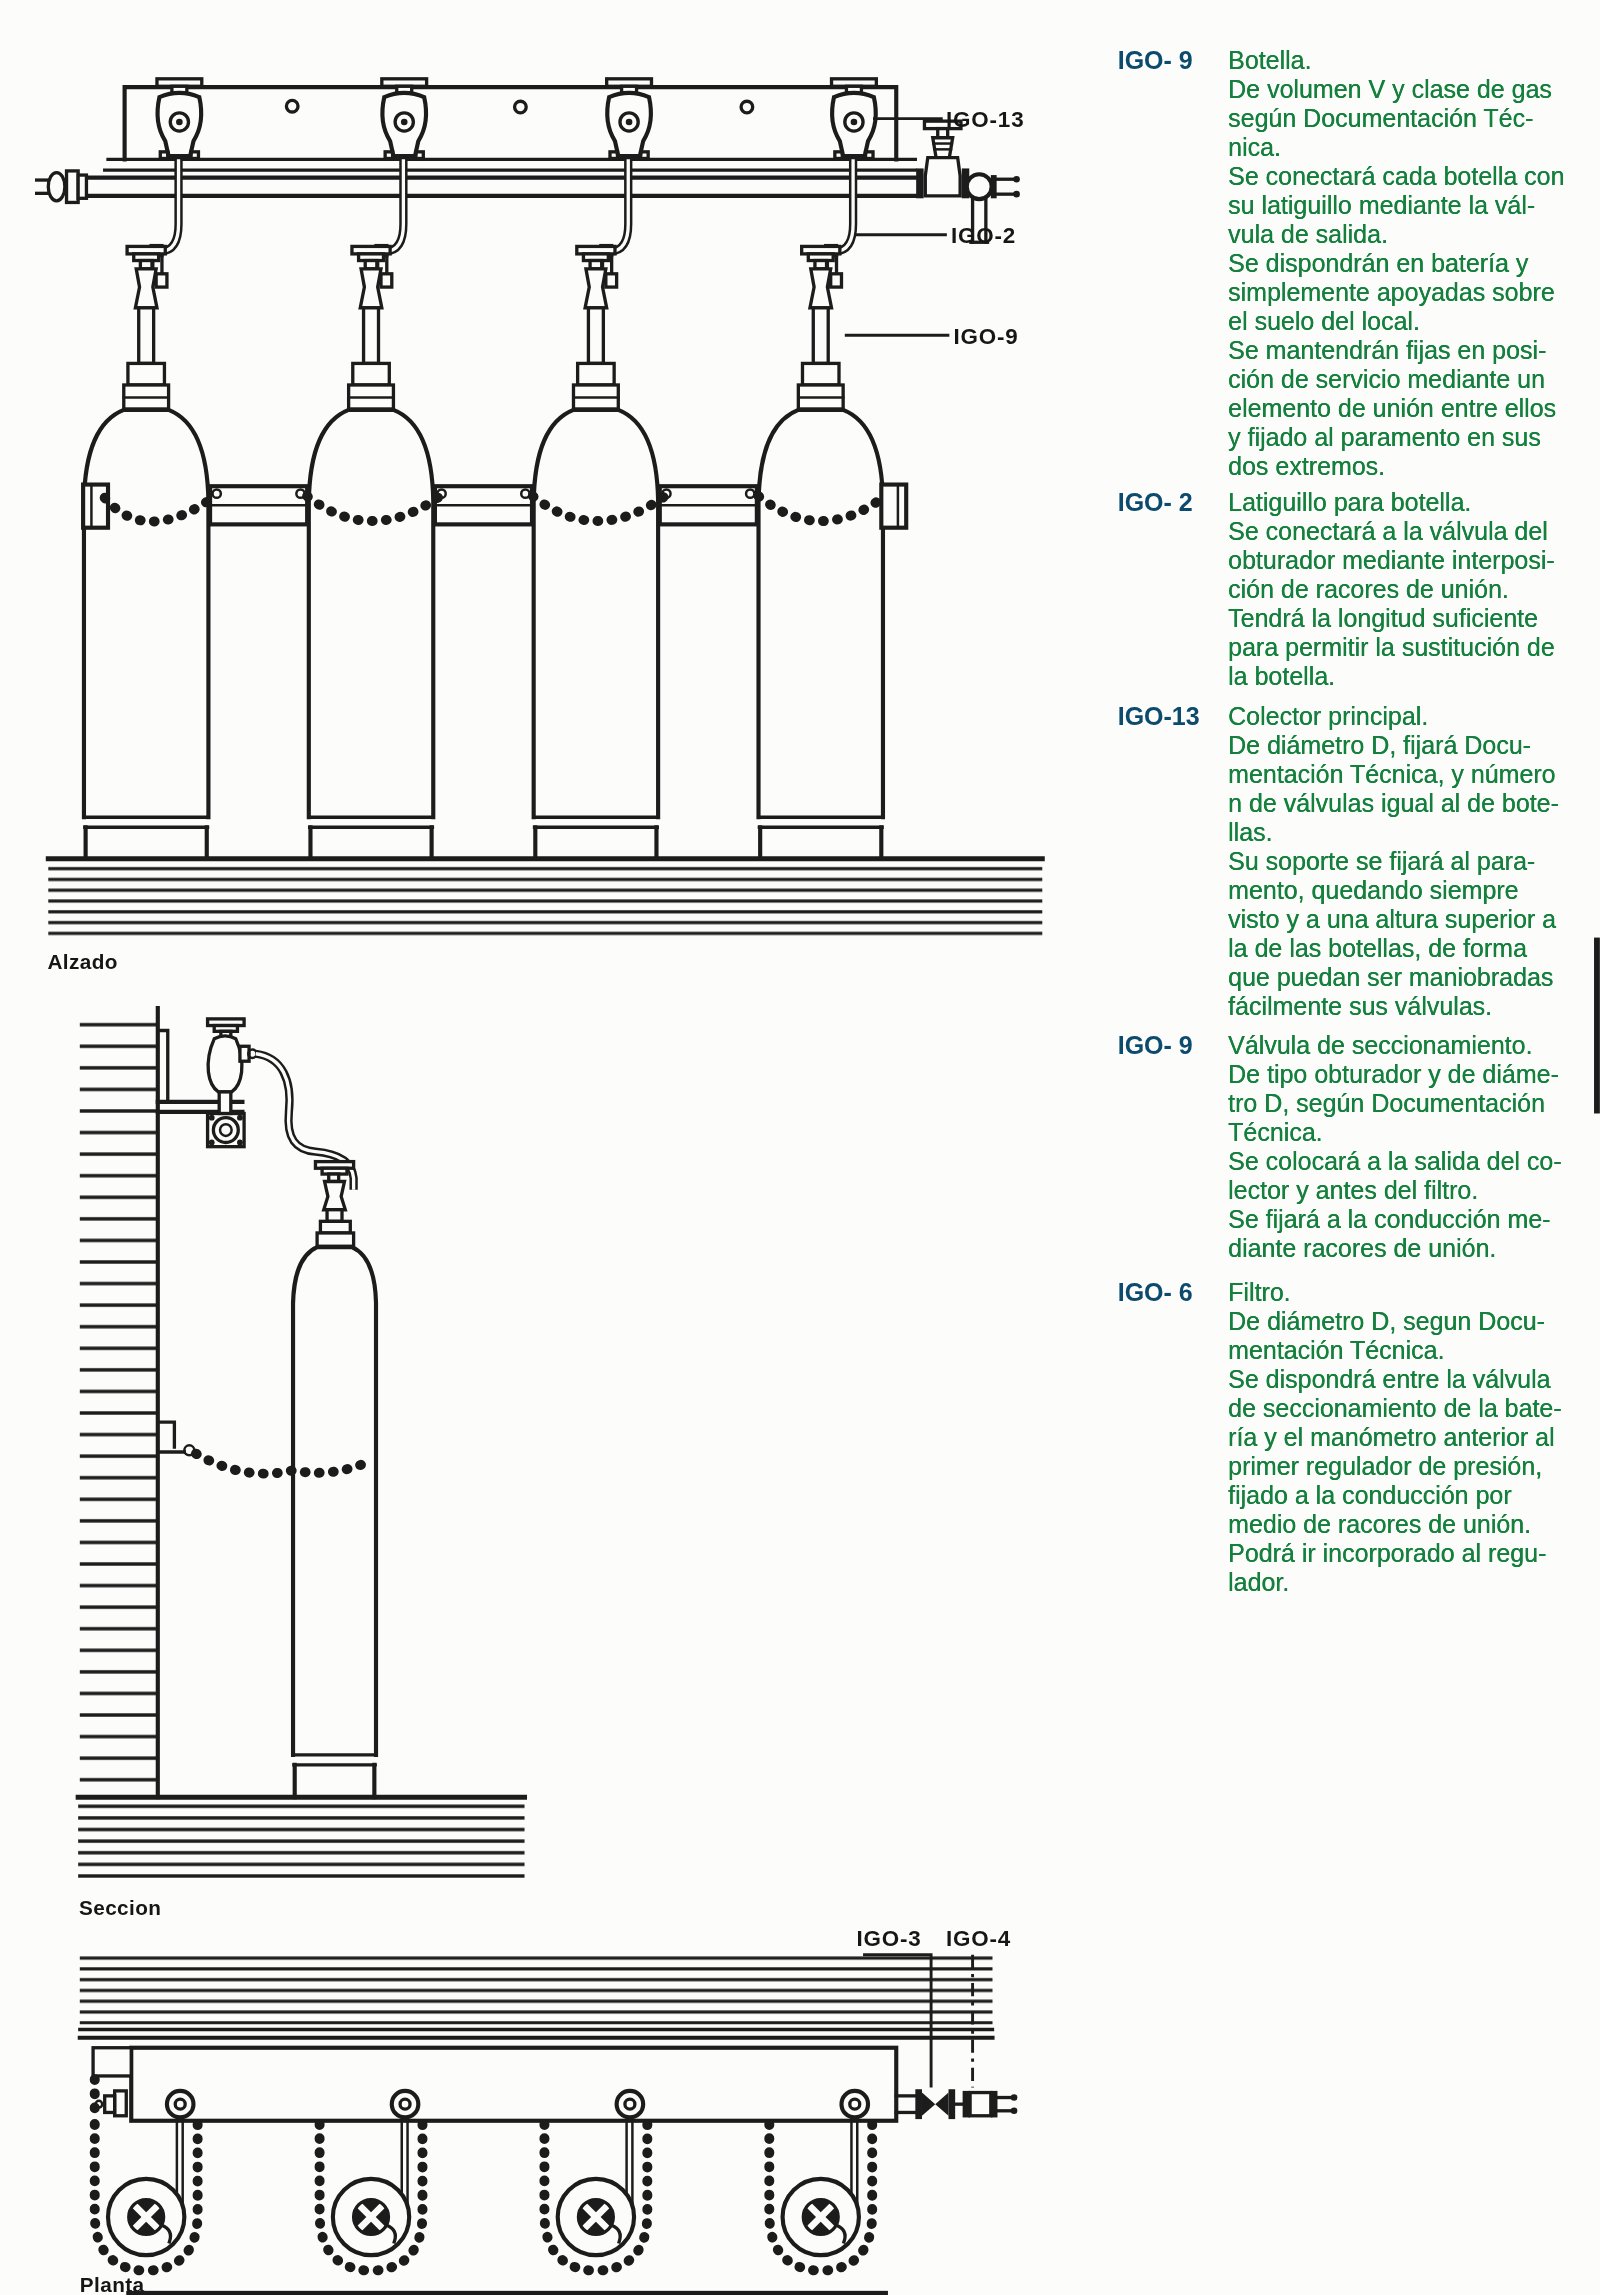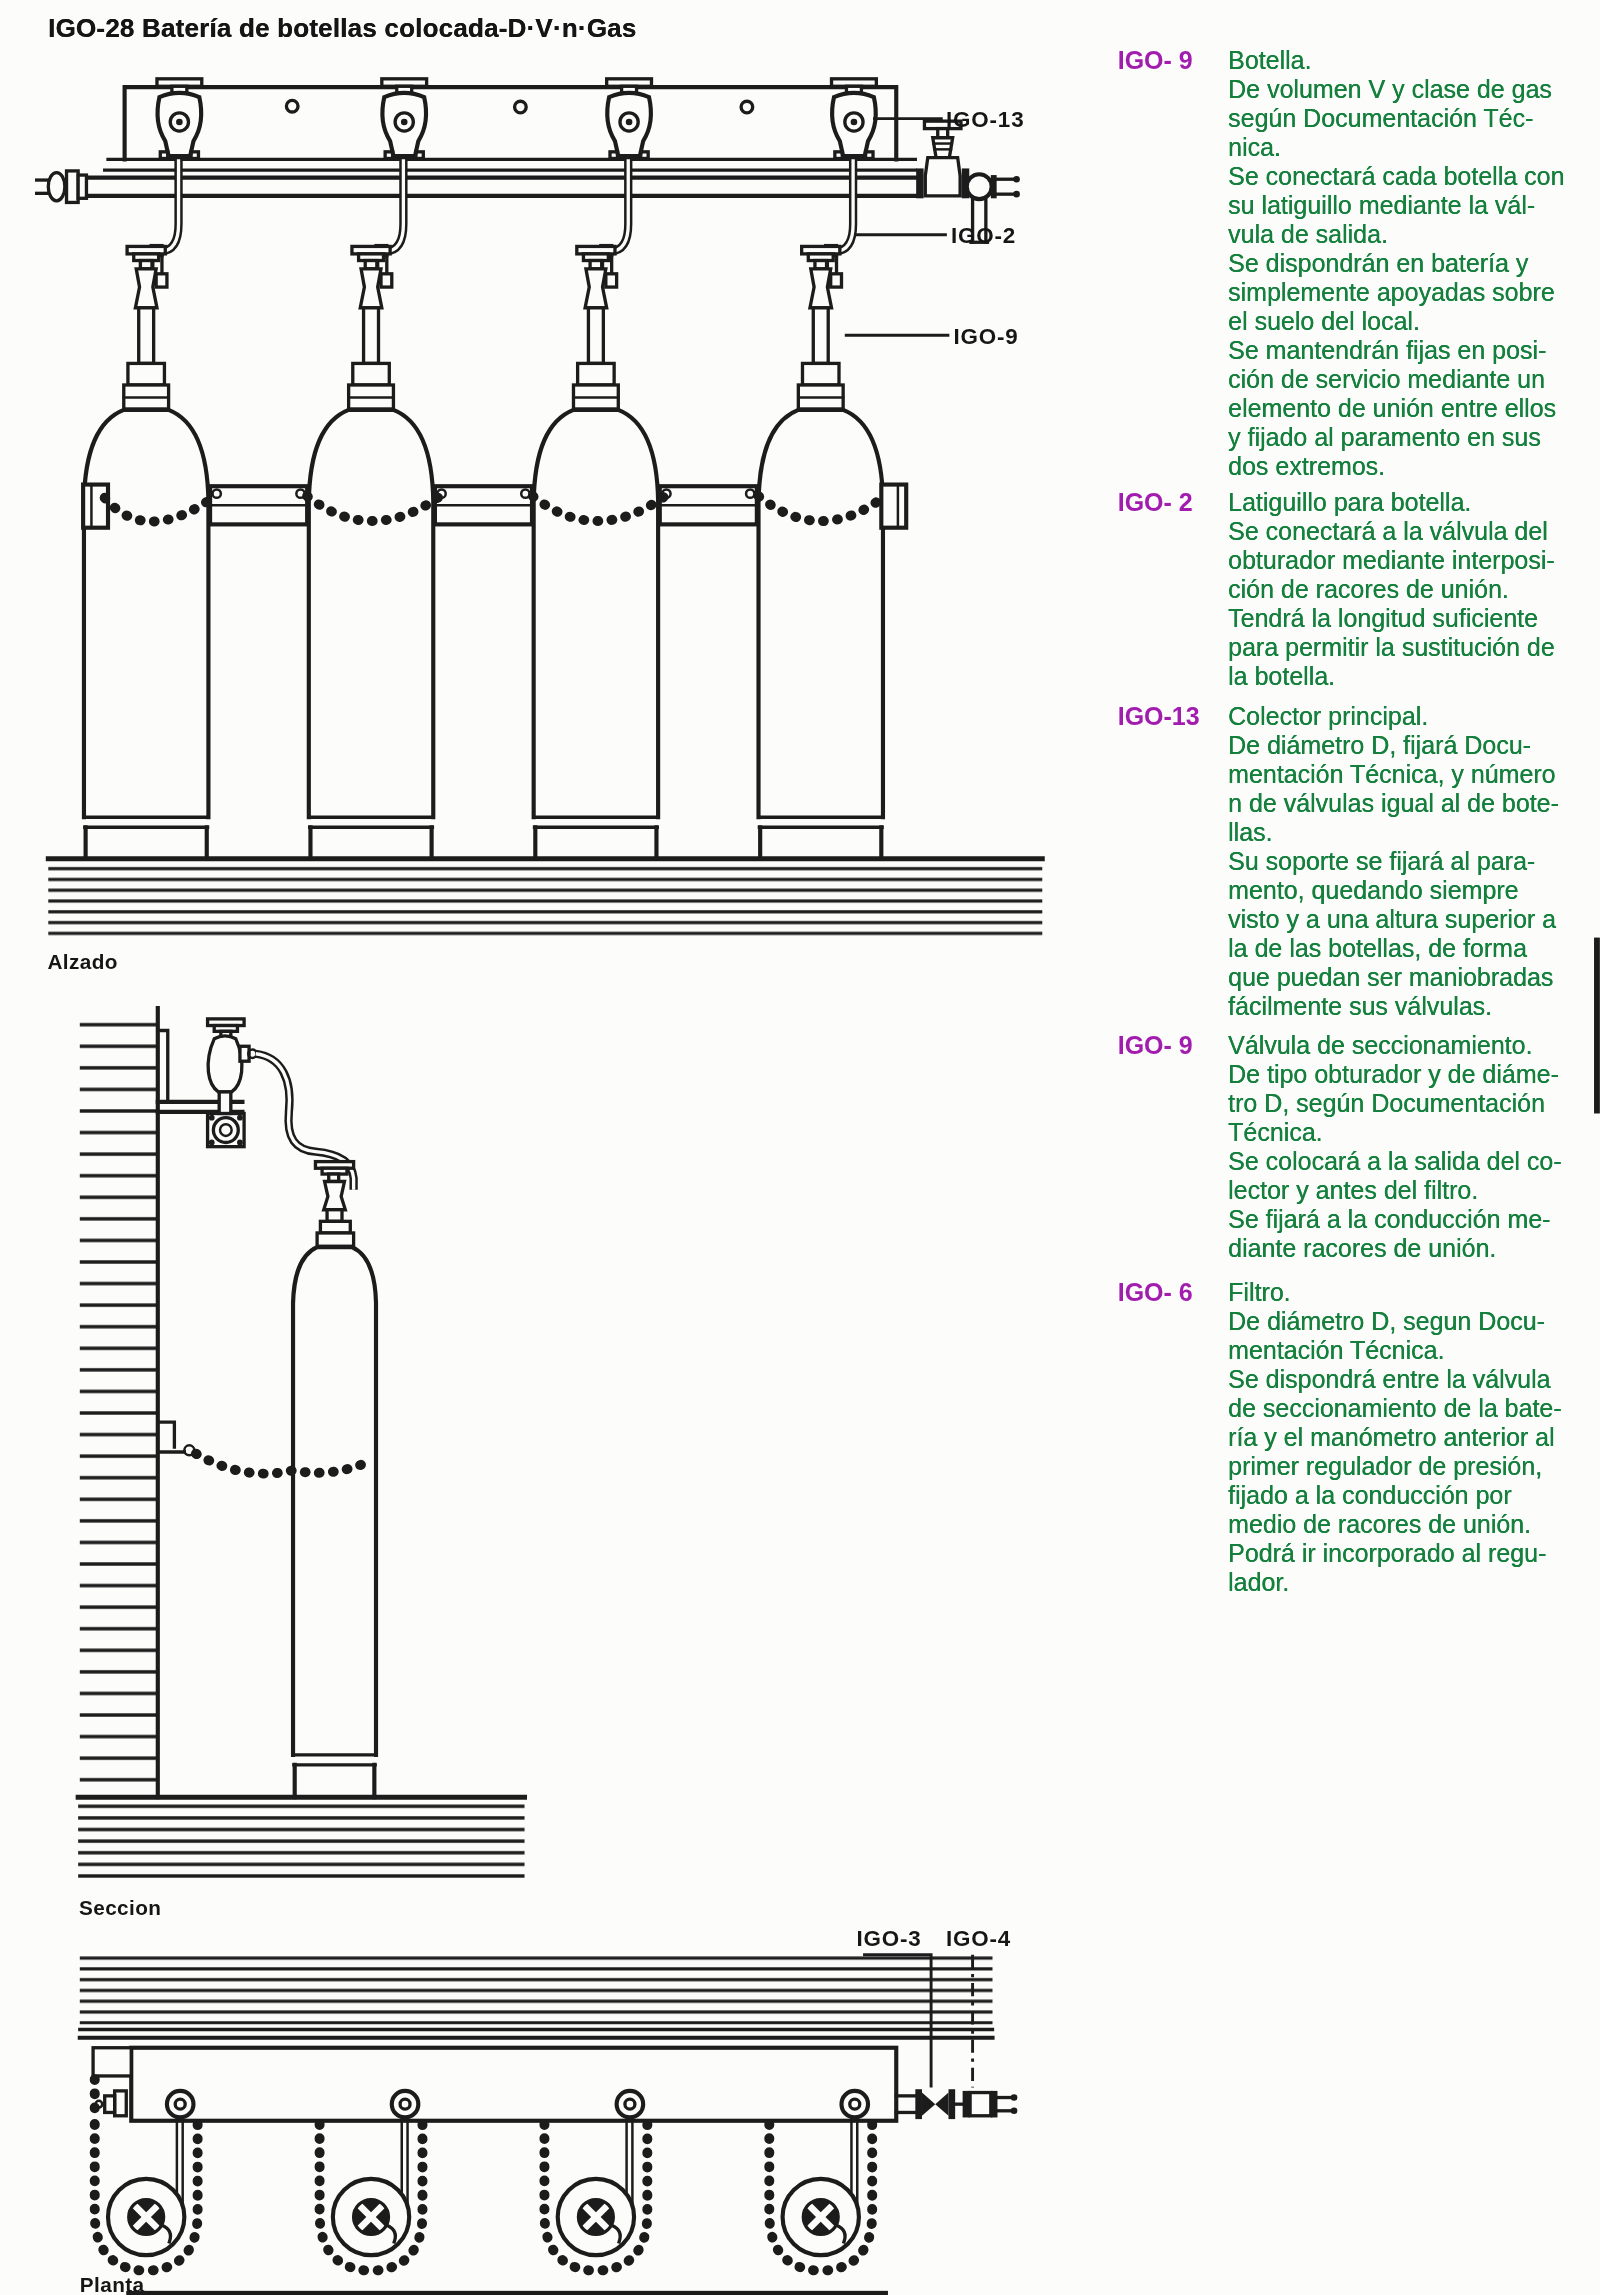--- a/index.html
+++ b/index.html
@@ -29,36 +29,35 @@
   .chain{fill:none;stroke:#1c1c1c;stroke-width:12;stroke-dasharray:1 16;stroke-linecap:round;}
   .leader{fill:none;stroke:#1c1c1c;stroke-width:3.5;}
   .leader-dd{fill:none;stroke:#1c1c1c;stroke-width:3.5;stroke-dasharray:16 7 4 7;}
   .dlabel{font-family:"Liberation Sans",sans-serif;font-weight:bold;font-size:27px;fill:#161616;letter-spacing:1px;}
   .vlabel{font-family:"Liberation Sans",sans-serif;font-weight:bold;font-size:25px;fill:#161616;letter-spacing:.5px;}
   
   .spec-col{position:absolute;left:1116px;top:0;width:484px;height:2295px;}
   .spec{position:absolute;left:0;width:484px;}
   .spec-code{
     position:absolute;left:1.7px;top:0;width:108px;
-    font-size:25px;font-weight:bold;color:#a21caf;
+    font-size:25px;font-weight:bold;color:#0c4a6e;
     white-space:pre;
   }
   .spec-body{
     position:absolute;left:112px;top:0;width:369px;
     font-size:25px;line-height:29px;color:#15803d;
     white-space:pre-line;
     text-shadow:0.3px 0 0 currentColor;
   }
 </style>
 </head>
 <body>
 
 <div class="page">
 
-  <div class="doc-title">IGO-28 Batería de botellas colocada-D·V·n·Gas</div>
 
   <svg class="drawing-svg" width="1600" height="2295" viewBox="0 0 1928 2766">
 
     <defs>
       <pattern id="hatch13" width="1200" height="13" patternUnits="userSpaceOnUse">
         <line x1="0" y1="7" x2="1200" y2="7" stroke="#1c1c1c" stroke-width="4"></line>
       </pattern>
       <pattern id="hatch14" width="1200" height="14" patternUnits="userSpaceOnUse">
         <line x1="0" y1="7" x2="1200" y2="7" stroke="#1c1c1c" stroke-width="4"></line>
       </pattern>

